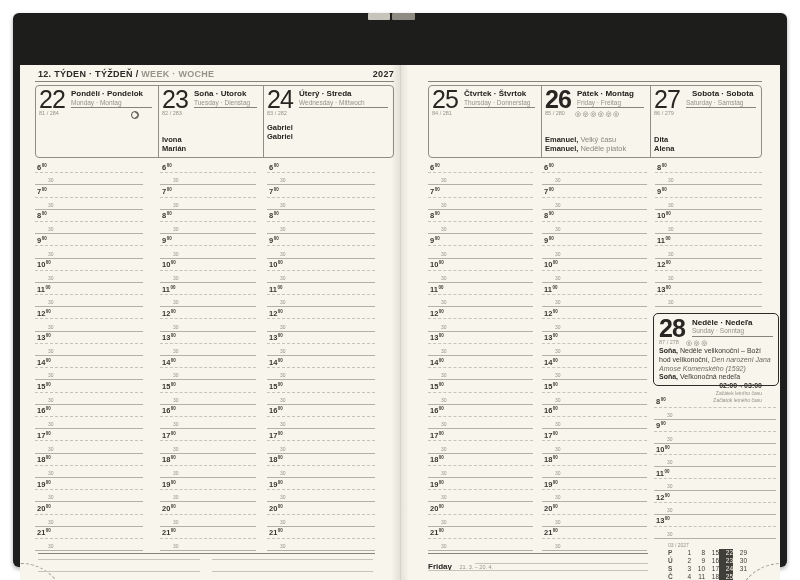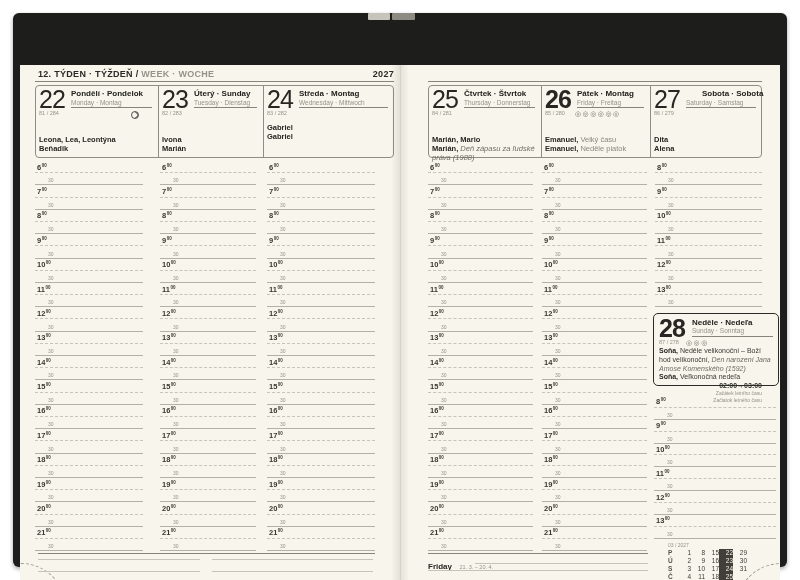--- a/index.html
+++ b/index.html
@@ -120,73 +120,65 @@
 
     <div class="spine" style="left:371px;width:18px;background:linear-gradient(to right, rgba(40,40,35,0) 0%, rgba(40,40,35,0.10) 50%, rgba(40,40,35,0) 100%);"></div>
     <div class="spine" style="left:380px;width:1px;background:#d6d3c7;"></div>
   <div class="abs" style="left: 15px; top: 20px; width: 123px; height: 73px;">
           <div class="day-num" style="position: absolute; left: 4px; top: 2px;">22</div>
           <div class="day-title" style="position: absolute; left: 36px; top: 4px;">Pondělí · Pondelok</div>
           <div class="day-sub" style="position: absolute; left: 36px; top: 13.5px;">Monday · Montag</div>
           <div class="trule" style="position: absolute; left: 36px; top: 22px; width: 81px;"></div>
           <div class="doy" style="position: absolute; left: 4px; top: 25px;">81 / 284</div>
           <div class="moon" style="left: 96px; top: 26px;"></div>
-          <div class="names" style="position: absolute; left: 4px; top: 50px; width: 114px;">
-            <div><span class="sb">Leona, Lea, Leontýna</span></div>
-            <div><span class="sb">Beňadik</span></div>
-          </div>
         </div>
         <div class="abs" style="left: 138px; top: 20px; width: 105px; height: 73px;">
           <div class="day-num" style="position: absolute; left: 4px; top: 2px;">23</div>
-          <div class="day-title" style="position: absolute; left: 36px; top: 4px;">Úterý · Sunday</div>
+          <div class="day-title" style="position: absolute; left: 36px; top: 4px;">Soňa · Utorok</div>
           <div class="day-sub" style="position: absolute; left: 36px; top: 13.5px;">Tuesday · Dienstag</div>
           <div class="trule" style="position: absolute; left: 36px; top: 22px; width: 63px;"></div>
           <div class="doy" style="position: absolute; left: 4px; top: 25px;">82 / 283</div>
           <div class="names" style="position: absolute; left: 4px; top: 50px; width: 96px;">
             <div><span class="sb">Ivona</span></div>
             <div><span class="sb">Marián</span></div>
           </div>
         </div>
         <div class="abs" style="left: 243px; top: 20px; width: 131px; height: 73px;">
           <div class="day-num" style="position: absolute; left: 4px; top: 2px;">24</div>
-          <div class="day-title" style="position: absolute; left: 36px; top: 4px;">Středa · Montag</div>
+          <div class="day-title" style="position: absolute; left: 36px; top: 4px;">Úterý · Streda</div>
           <div class="day-sub" style="position: absolute; left: 36px; top: 13.5px;">Wednesday · Mittwoch</div>
           <div class="trule" style="position: absolute; left: 36px; top: 22px; width: 89px;"></div>
           <div class="doy" style="position: absolute; left: 4px; top: 25px;">83 / 282</div>
           <div class="names" style="position: absolute; left: 4px; top: 38px; width: 122px;">
             <div><span class="sb">Gabriel</span></div>
             <div><span class="sb">Gabriel</span></div>
           </div>
         </div>
         <div class="abs" style="left: 408px; top: 20px; width: 113px; height: 73px;">
           <div class="day-num" style="position: absolute; left: 4px; top: 2px;">25</div>
           <div class="day-title" style="position: absolute; left: 36px; top: 4px;">Čtvrtek · Štvrtok</div>
           <div class="day-sub" style="position: absolute; left: 36px; top: 13.5px;">Thursday · Donnerstag</div>
           <div class="trule" style="position: absolute; left: 36px; top: 22px; width: 71px;"></div>
           <div class="doy" style="position: absolute; left: 4px; top: 25px;">84 / 281</div>
-          <div class="names" style="position: absolute; left: 4px; top: 50px; width: 104px;">
-            <div><span class="sb">Marián, Mario</span></div>
-            <div><span class="sb">Marián,</span><span class="si"> Deň zápasu za ľudské práva (1988)</span></div>
-          </div>
         </div>
         <div class="abs" style="left: 521px; top: 20px; width: 109px; height: 73px;">
           <div class="day-num heavy" style="position: absolute; left: 4px; top: 2px;">26</div>
           <div class="day-title" style="position: absolute; left: 36px; top: 4px;">Pátek · Montag</div>
           <div class="day-sub" style="position: absolute; left: 36px; top: 13.5px;">Friday · Freitag</div>
           <div class="trule" style="position: absolute; left: 36px; top: 22px; width: 67px;"></div>
           <div class="doy" style="position: absolute; left: 4px; top: 25px;">85 / 280</div>
           <div class="hicons" style="position: absolute; left: 34px; top: 25px;">◎◎◎◎◎◎</div>
           <div class="names" style="position: absolute; left: 4px; top: 50px; width: 100px;">
             <div><span class="sb">Emanuel,</span><span class="sg"> Velký času</span></div>
             <div><span class="sb">Emanuel,</span><span class="sg"> Neděle piatok</span></div>
           </div>
         </div>
         <div class="abs" style="left: 630px; top: 20px; width: 112px; height: 73px;">
           <div class="day-num" style="position: absolute; left: 4px; top: 2px;">27</div>
-          <div class="day-title" style="position: absolute; left: 52px; top: 4px; text-align: center;">Sobota · Sobota</div>
+          <div class="day-title" style="position: absolute; left: 42px; top: 4px; text-align: center;">Sobota · Sobota</div>
           <div class="day-sub" style="position: absolute; left: 36px; top: 13.5px;">Saturday · Samstag</div>
           <div class="trule" style="position: absolute; left: 36px; top: 22px; width: 70px;"></div>
           <div class="doy" style="position: absolute; left: 4px; top: 25px;">86 / 279</div>
           <div class="names" style="position: absolute; left: 4px; top: 50px; width: 103px;">
             <div><span class="sb">Dita</span></div>
             <div><span class="sb">Alena</span></div>
           </div>
         </div>
         <div class="abs" style="left: 15px; top: 96px; width: 108px; height: 392.08px;">
           <div class="row rh" style="top: 0px; height: 12.19px;">

